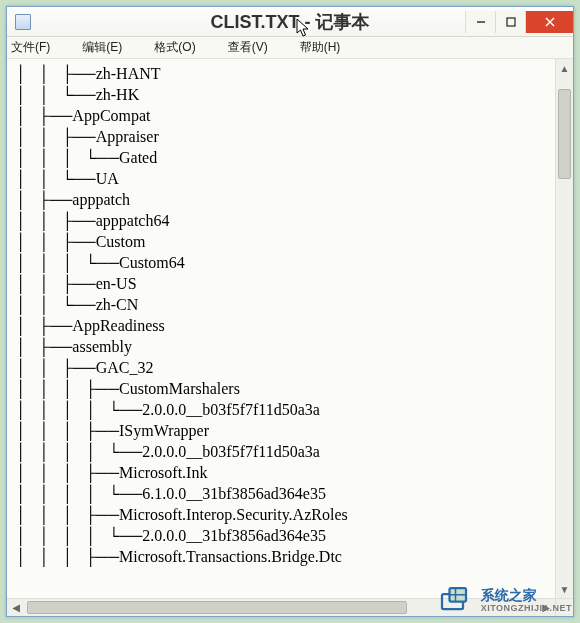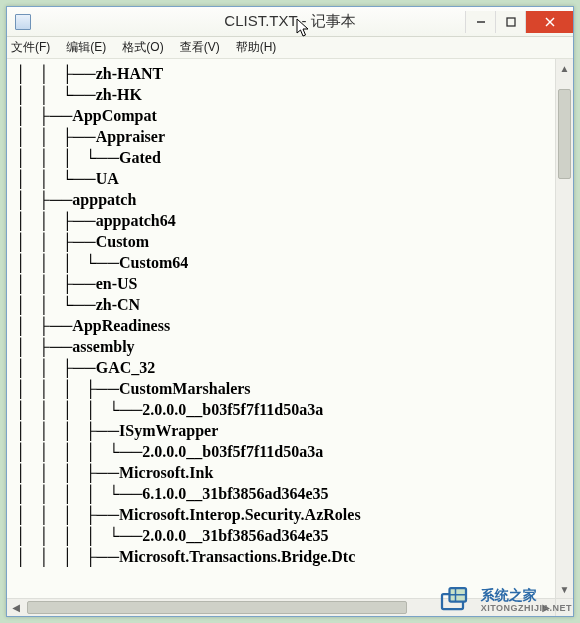--- a/index.html
+++ b/index.html
@@ -32,22 +32,23 @@
   .titlebar .icon {
     width: 16px; height: 16px;
     margin-left: 8px;
     border: 1px solid #6f93b8;
     background: linear-gradient(#e8f1fb,#c5d9ee);
     border-radius: 1px;
   }
   .titlebar .title {
     position: absolute;
     left: 50%; transform: translateX(-50%);
-    font-size: 15px;
+    font-size: 18px;
     color: #333;
+    font-weight: bold;
   }
   .winbtns { margin-left: auto; display: flex; height: 22px; }
   .winbtn {
     width: 30px; height: 22px;
     display: flex; align-items: center; justify-content: center;
     font-size: 11px; color: #333;
     border-left: 1px solid #dcdcdc;
     cursor: pointer;
     background: #f6f7f1;
   }
@@ -55,39 +56,39 @@
   .winbtn svg { width: 10px; height: 10px; }
   .menubar {
     height: 22px;
     background: #f8f9f3;
     border-bottom: 1px solid #e1e3da;
     display: flex;
     align-items: center;
     padding-left: 4px;
     font-size: 12px;
     color: #222;
-    gap: 16px;
+    gap: 32px;
   }
   .menuitem { cursor: pointer; }
   .content-wrap {
     flex: 1;
     position: relative;
     overflow: hidden;
     background: #fbfcf7;
   }
   .content {
     position: absolute;
     left: 0; top: 0; right: 18px; bottom: 18px;
     overflow: hidden;
     padding: 4px 8px;
     font-family: "Times New Roman", serif;
     font-size: 16px;
     line-height: 21px;
     color: #000;
-    font-weight: bold;
+    font-weight: normal;
     white-space: pre;
   }
   .vscroll {
     position: absolute; right: 0; top: 0; bottom: 18px; width: 18px;
     background: #f0f0eb;
     border-left: 1px solid #dedfda;
   }
   .vscroll .thumb {
     position: absolute; left: 2px; right: 2px; top: 30px; height: 90px;
     background: #cfd1c8; border: 1px solid #b4b6ad; border-radius: 2px;

